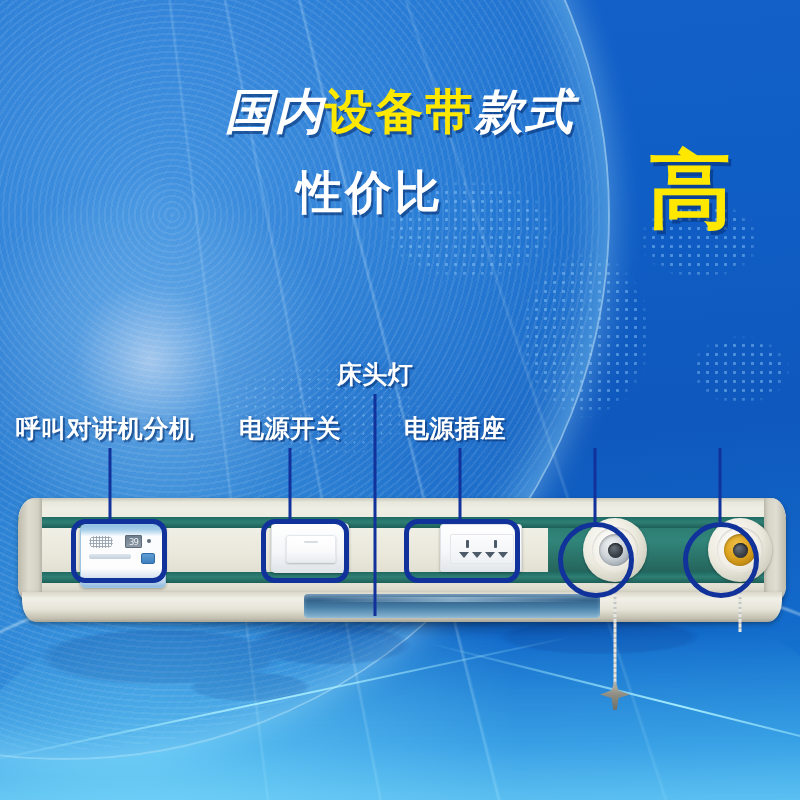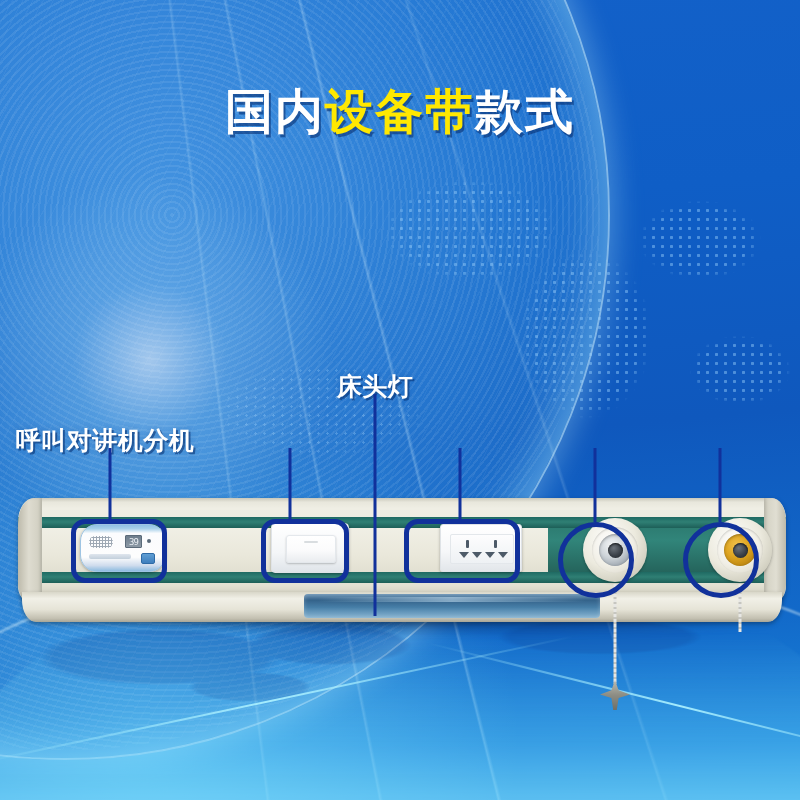--- a/index.html
+++ b/index.html
@@ -110,21 +110,21 @@
 
   
   .headline{
     position:absolute; left:0; top:86px; width:800px;
     text-align:center; z-index:6;
   }
   .hl-row1{
     font-size:48px; font-weight:bold; letter-spacing:2px;
     line-height:1.08; white-space:nowrap;
   }
-  .hl-row1 .w{ color:#ffffff; text-shadow:2px 3px 0 rgba(4,40,105,.55); }
+  .hl-row1 .w{ color:#ffffff; text-shadow:2px 3px 0 rgba(4,40,105,.55);font-style:italic; }
   .hl-row1 .y{ color:#ffe800; text-shadow:2px 3px 0 rgba(4,40,105,.55); }
   .hl-row2{
     position:relative; margin-top:24px; height:72px;
   }
   .hl-row2 .sub{
     position:absolute; left:370px; top:0;
     font-size:46px; font-weight:bold; color:#ffffff;
     letter-spacing:3px;
     text-shadow:2px 3px 0 rgba(4,40,105,.55);
     transform:translateX(-50%);
@@ -137,21 +137,20 @@
   }
 
   
   .callouts{ position:absolute; inset:0; z-index:7; }
   .callout-label{
     position:absolute;
     font-size:25px; font-weight:bold; color:#ffffff;
     white-space:nowrap; letter-spacing:.5px;
     text-shadow:2px 2px 0 rgba(6,45,110,.55), 0 0 6px rgba(10,60,140,.35);
     transform:translateX(-50%);
-    margin-top:12px;
   }
   .leader{
     position:absolute; width:3px;
     background:#11319b;
     transform:translateX(-50%);
   }
 
   
   .panel-wrap{ position:absolute; left:18px; top:498px; width:768px; height:140px; z-index:5; }
 
@@ -214,22 +213,22 @@
     position:absolute; left:300px; top:99px; width:268px; height:5px;
     border-radius:3px;
     background:linear-gradient(90deg, rgba(255,255,255,0), rgba(215,240,255,.5), rgba(255,255,255,0));
   }
 
   
   .comp{ position:absolute; }
 
   
   .intercom{
-    left:62px; top:26px; width:86px; height:48px;
-    border-radius:17px;
+    left:62px; top:26px; width:86px; height:64px;
+    border-radius:5px;
     background:linear-gradient(to bottom,#8fc0e4 0%,#a8d0ea 8%, #fbfcfe 18%, #fdfdfd 70%, #cfdced 88%, #8ebce0 100%);
     box-shadow:0 1px 3px rgba(0,0,0,.3);
     border:1px solid #9ec4e3;
     padding-left:16px;
   }
   .ic-grille{
     position:absolute; left:8px; top:11px; width:24px; height:12px;
     background-image:radial-gradient(#7f8d9c 1px, rgba(0,0,0,0) 1.2px);
     background-size:3px 3px;
     opacity:.75;
@@ -383,32 +382,38 @@
   <div class="bg-map-bottom"></div>
   <div class="bg-sweep"></div>
   <div class="bg-sweep2"></div>
   <div class="bg-line-a"></div>
   <div class="bg-line-b"></div>
 
   <div class="headline">
     <div class="hl-row1">
       <span class="w">国内</span><span class="y">设备带</span><span class="w">款式</span>
     </div>
+    <div class="hl-row2">
+      <span class="sub">性价比</span>
+      <span class="big">高</span>
+    </div>
   </div>
 
   <div class="callouts">
 
     <div class="callout-label" style="left:105px; top:412px;font-family:Liberation Mono, monospace;">呼叫对讲机分机</div>
     <div class="leader" style="left:110px; top:448px; height:72px;"></div>
 
+    <div class="callout-label" style="left:290px; top:412px;">电源开关</div>
     <div class="leader" style="left:290px; top:448px; height:72px;"></div>
 
     <div class="callout-label" style="left:375px; top:358px;">床头灯</div>
     <div class="leader" style="left:375px; top:394px; height:222px;"></div>
 
+    <div class="callout-label" style="left:455px; top:412px;">电源插座</div>
     <div class="leader" style="left:460px; top:448px; height:72px;"></div>
 
     <div class="leader" style="left:595px; top:448px; height:74px;"></div>
 
     <div class="leader" style="left:720px; top:448px; height:74px;"></div>
   </div>
 
   <div class="panel-wrap">
 
     <div class="panel-shadow"></div>

